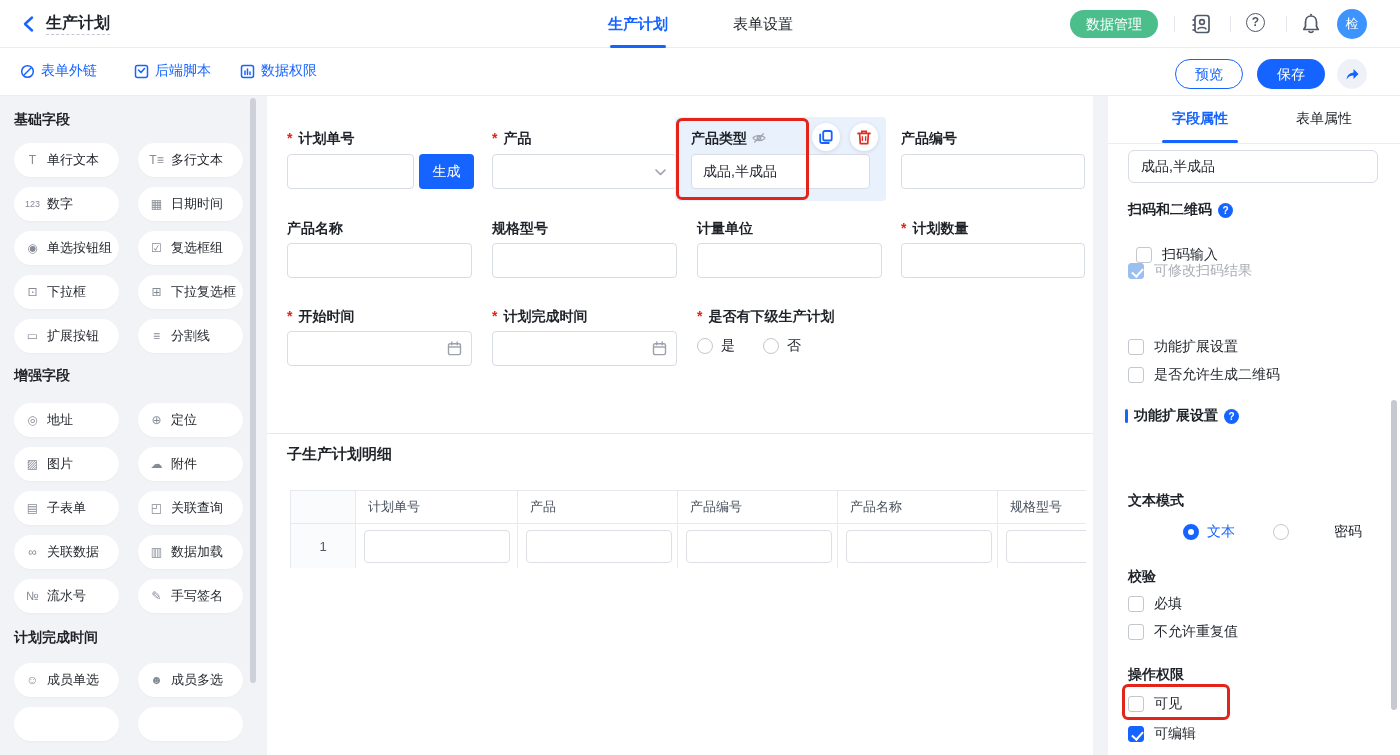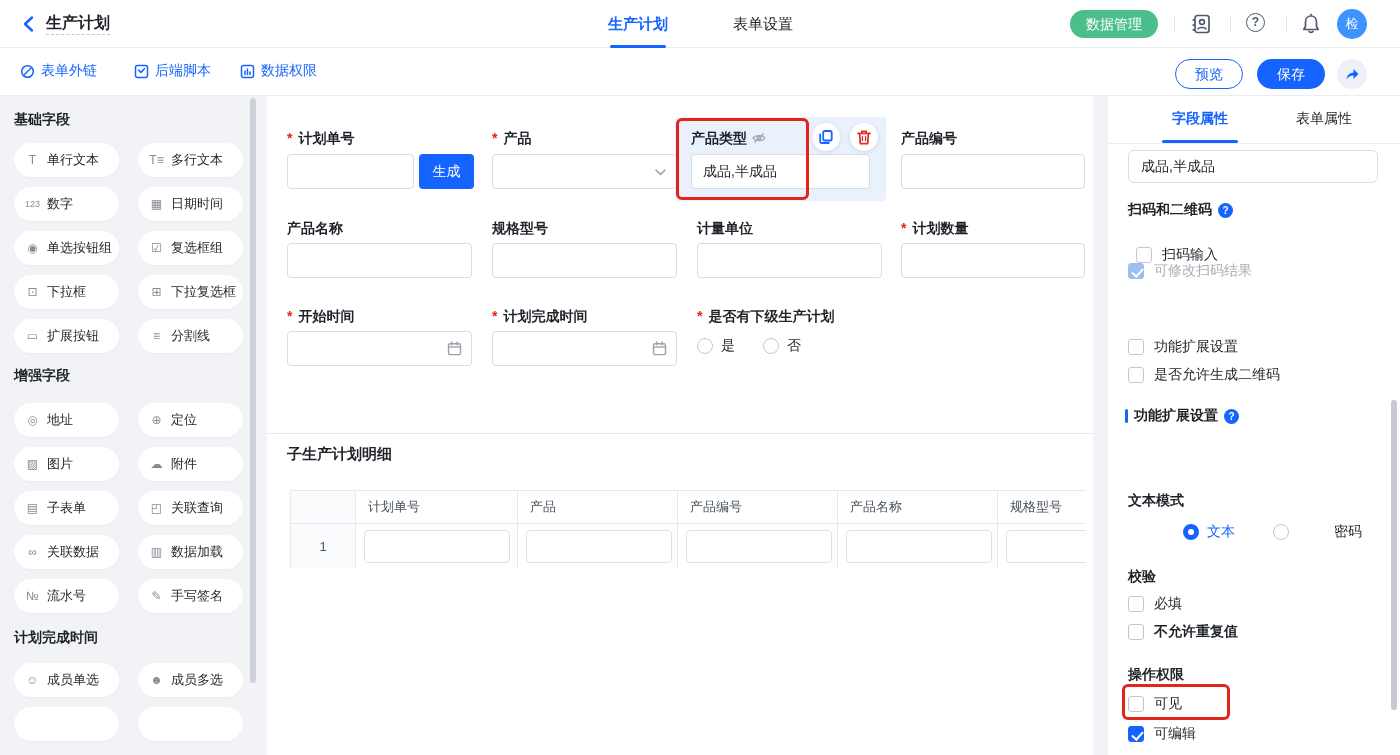--- a/index.html
+++ b/index.html
@@ -411,21 +411,21 @@
   <div class="prd" style="left:165px; top:427px;gap:45px;">
       <span class="radio"></span>
       <span>密码</span>
     </div>
 
   <div class="p-sec" style="top:472px;">校验</div>
   <div class="cbrow" style="top:499px;">
       <span class="cbox"></span>
       <span>必填</span>
     </div>
-  <div class="cbrow" style="top:527px;font-weight:bold;">
+  <div class="cbrow" style="top:527px;">
       <span class="cbox"></span>
       <span>不允许重复值</span>
     </div>
 
   <div class="p-sec" style="top:570px;">操作权限</div>
   <div class="cbrow" style="top:599px;">
       <span class="cbox"></span>
       <span>可见</span>
     </div>
   <div class="cbrow" style="top:629px;">

